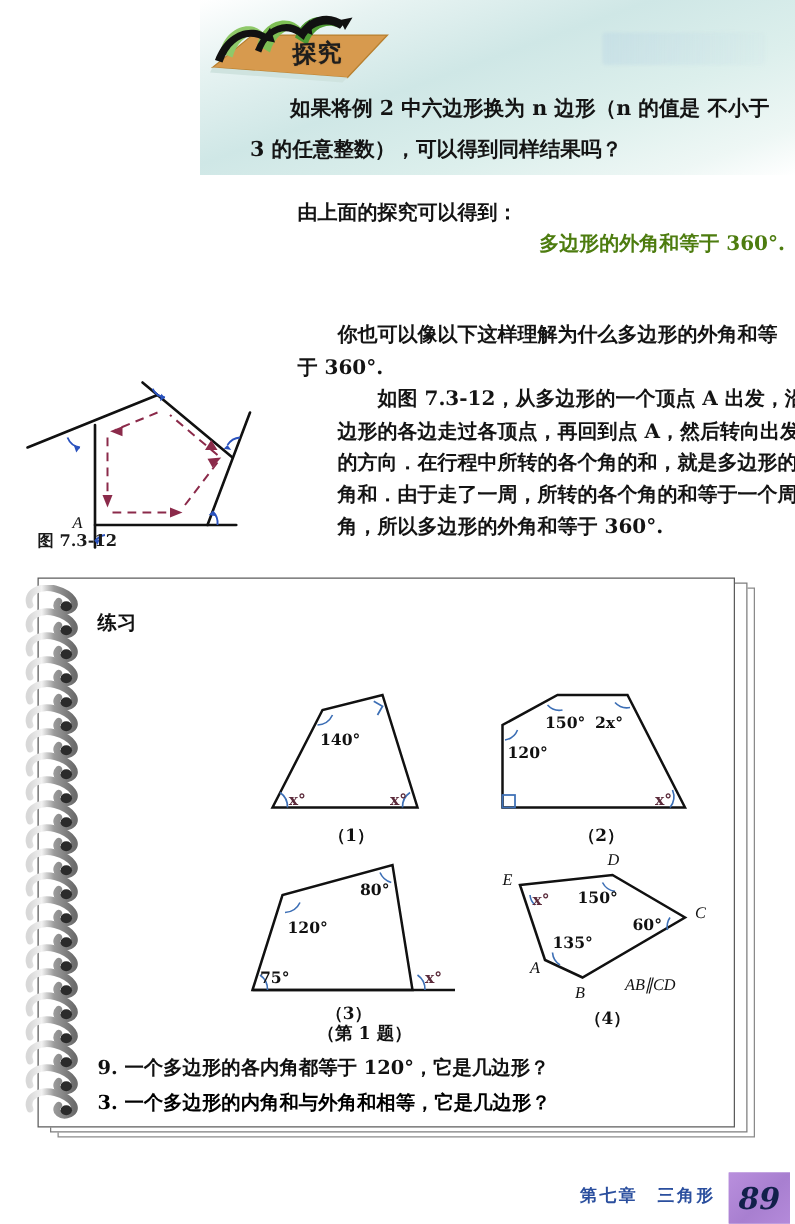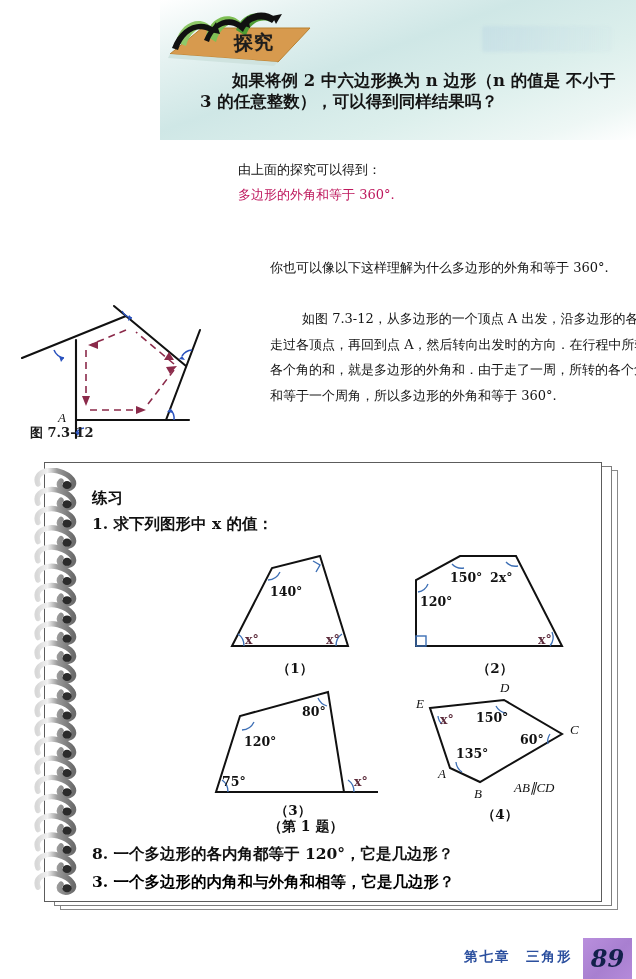--- a/index.html
+++ b/index.html
@@ -43,58 +43,59 @@
     color: #1d1d1d;
     letter-spacing: 1px;
     transform: rotate(-3deg);
     text-shadow: 0 0 1px rgba(0,0,0,.35);
     z-index: 4;
   }
   #inquiry-text {
     position: absolute;
     left: 40px; top: 70px; width: 420px;
     font-size: 16.5px;
-    line-height: 21px;
+    line-height: 33px;
     font-weight: 700;
     font-family: "DejaVu Serif", serif;
     text-indent: 32px;
     color: #141414;
   }
 
   
   .prose {
     position: absolute;
-    font-size: 13px;
+    font-size: 16px;
     line-height: 25.5px;
-    font-weight: 400;
+    font-weight: 700;
     font-family: "DejaVu Serif", serif;
     color: #141414;
   }
   #lead-in { left: 238px; top: 157px; width: 390px; }
   #conclusion {
     left: 238px; top: 182px; width: 390px;
-    color: #be185d;
+    color: #4d7c0f;
+    text-align: right;
   }
   #para-1 { left: 238px; top: 255px; width: 392px; text-indent: 32px; }
   #para-2 {
     left: 238px; top: 306px; width: 392px; text-indent: 32px; margin-left: 32px;
   }
 
   
   #fig-7312 { position: absolute; left: 14px; top: 288px; width: 200px; height: 160px; }
   #fig-7312-caption {
     position: absolute; left: 30px; top: 424px;
     font-size: 13px; font-family: "DejaVu Serif", serif;
     color: #1a1a1a; font-weight: 700;
   }
 
   
   #exercise-panel {
     position: absolute;
-    left: 44px; top: 462px;
+    left: 30px; top: 462px;
     width: 574px; height: 448px;
   }
   .sheet {
     position: absolute;
     background: #fff;
     border: 1px solid #6d6d6d;
     box-sizing: border-box;
   }
   #sheet-back2 { left: 16px; top: 8px;  width: 558px; height: 440px; border-color:#8a8a8a; }
   #sheet-back1 { left: 10px; top: 4px;  width: 558px; height: 440px; border-color:#7d7d7d; }
@@ -316,21 +317,20 @@
           <path d="M6,400 C2,390 14,384 26,387 C40,391 46,400 38,404 C31,407 24,402 29,397" fill="none" stroke="url(#coilg)" stroke-width="5.4" stroke-linecap="round"></path>
           <ellipse cx="35" cy="401" rx="4.6" ry="4.0" fill="#2b2b2b"></ellipse>
           <path d="M6,419.2 C2,409.2 14,403.2 26,406.2 C40,410.2 46,419.2 38,423.2 C31,426.2 24,421.2 29,416.2" fill="none" stroke="url(#coilg)" stroke-width="5.4" stroke-linecap="round"></path>
           <ellipse cx="35" cy="420.2" rx="4.6" ry="4.0" fill="#2b2b2b"></ellipse>
         </g>
     </g>
   </svg>
 
   <div class="ex-content">
     <div id="ex-heading">练习</div>
-    <div id="ex-q1">1. 求下列图形中 x 的值：</div>
 
     <svg class="figwrap" id="figA" viewBox="0 0 170 132">
       <polygon points="22,112 62,34 110,22 138,112" fill="none" stroke="#111" stroke-width="2"></polygon>
 
       <path d="M103,27 L110,31 L106,38" fill="none" stroke="#3d6fb5" stroke-width="1.4"></path>
 
       <path d="M58,46 A14,14 0 0 0 70,38" fill="none" stroke="#3d6fb5" stroke-width="1.3"></path>
       <path d="M34,112 A14,14 0 0 0 28,100" fill="none" stroke="#3d6fb5" stroke-width="1.3"></path>
       <path d="M126,112 A14,14 0 0 1 132,100" fill="none" stroke="#3d6fb5" stroke-width="1.3"></path>
       <text class="angblk" x="60" y="62">140°</text>
@@ -383,21 +383,21 @@
       <text class="ptlbl" x="38" y="104">A</text>
       <text class="ang" x="40" y="50">x°</text>
       <text class="angblk" x="76" y="48">150°</text>
       <text class="angblk" x="120" y="70">60°</text>
       <text class="angblk" x="56" y="84">135°</text>
       <text class="ptlbl" x="114" y="118">AB∥CD</text>
     </svg>
     <div class="figlabel" id="figD-label">（4）</div>
 
     <div id="ex-q1-caption">（第 1 题）</div>
-    <div id="ex-q2">8. 一个多边形的各内角都等于 120°，它是几边形？</div>
+    <div id="ex-q2">9. 一个多边形的各内角都等于 120°，它是几边形？</div>
     <div id="ex-q3">3. 一个多边形的内角和与外角和相等，它是几边形？</div>
   </div>
 </div>
 
 <div id="footer">
   <div id="footer-chapter">第七章　三角形</div>
   <div id="page-number-badge">
     <div id="page-number">89</div>
   </div>
 </div>

